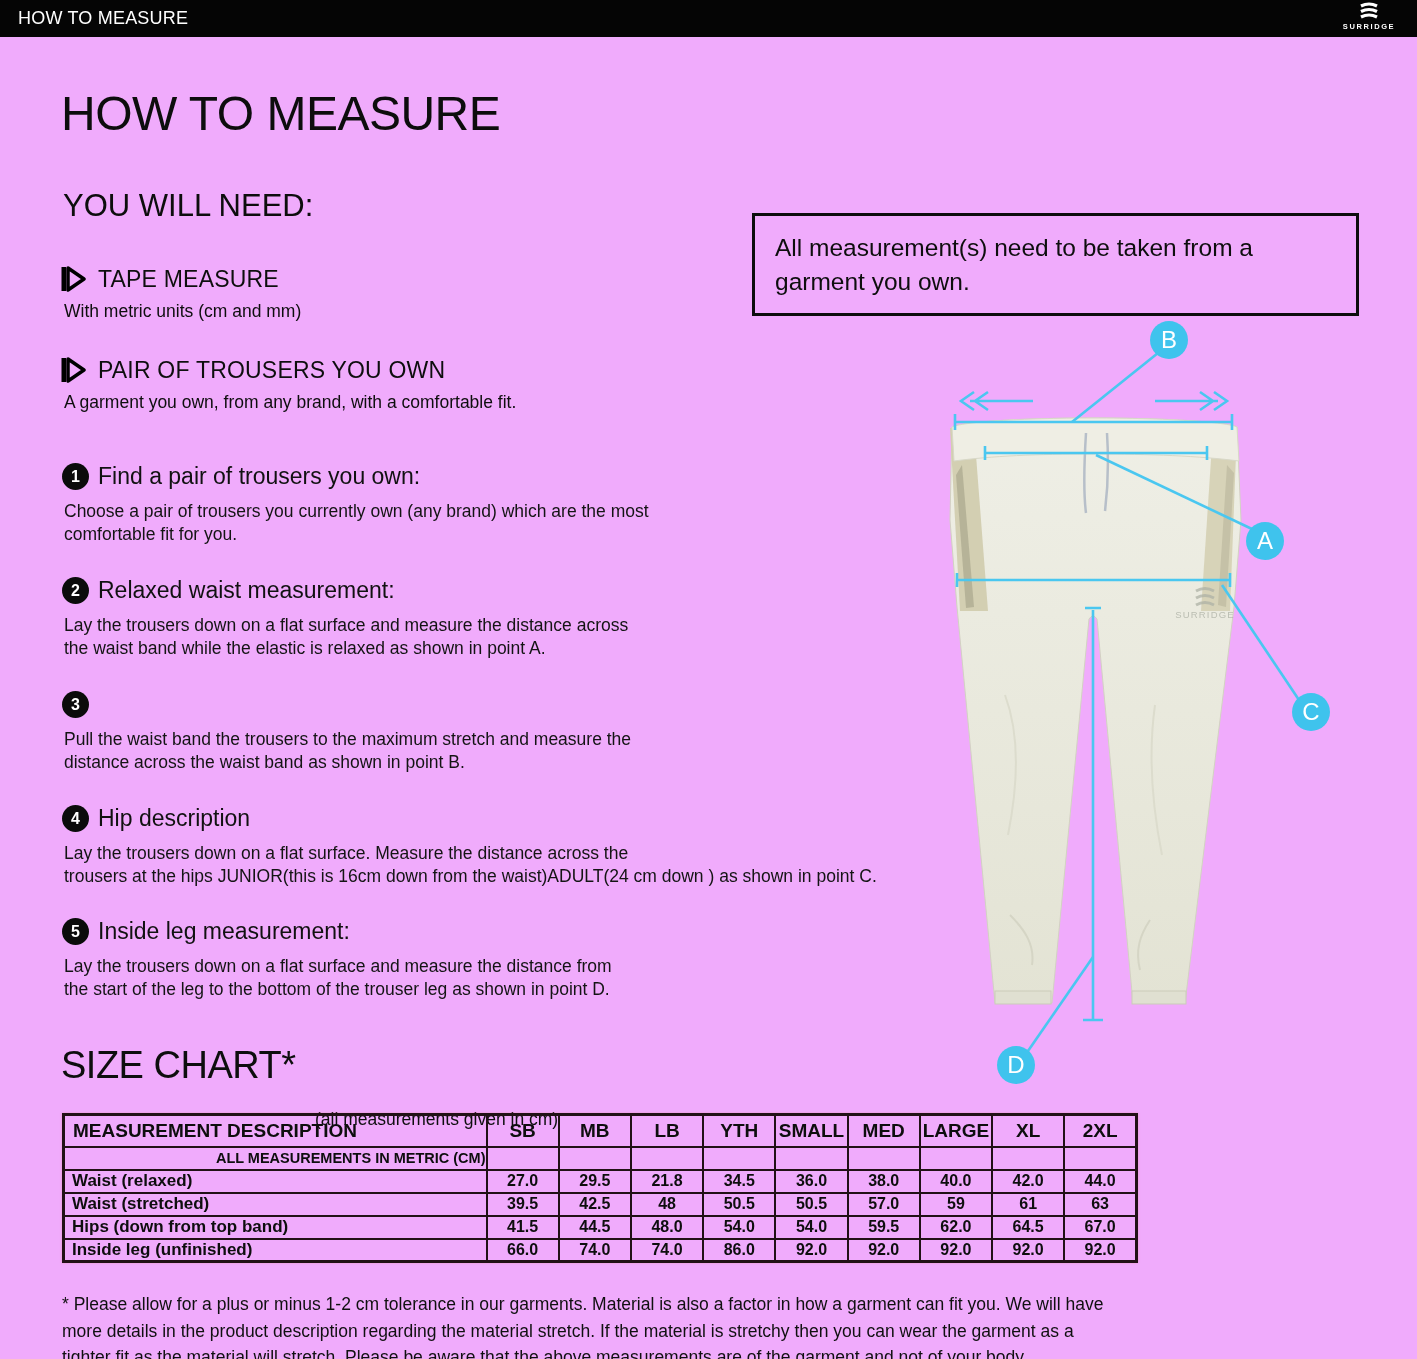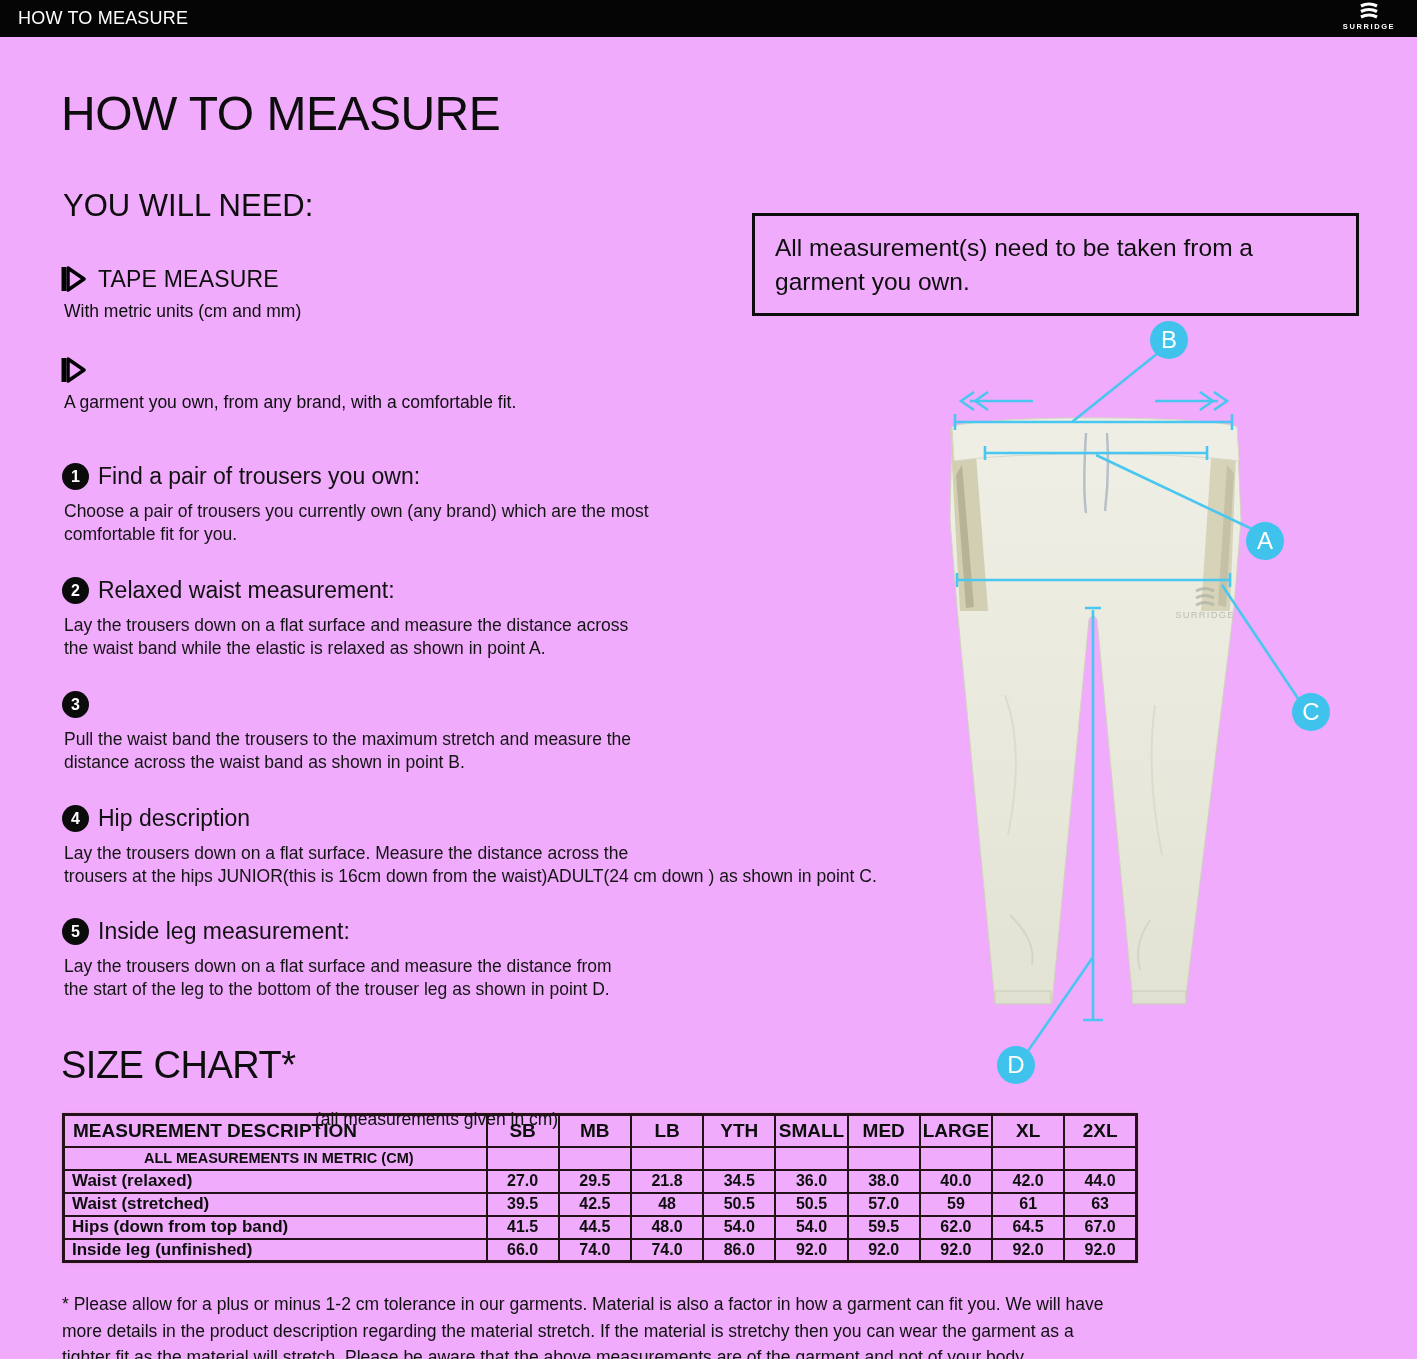--- a/index.html
+++ b/index.html
@@ -43,21 +43,21 @@
 
   table.size-chart { position:absolute; left:62px; top:1113px; width:1076px;
                      border-collapse:collapse; table-layout:fixed; border:3px solid #221116;
                      box-shadow:0 0 2px rgba(233,130,150,.55); }
   table.size-chart th, table.size-chart td { border:2px solid #221116; vertical-align:middle;
                      font-family:"Liberation Sans", sans-serif; }
   table.size-chart thead th { height:32px; font-size:19px; font-weight:700; text-align:center; }
   table.size-chart thead th.desc-col { text-align:left; padding-left:8px; width:423px; }
   table.size-chart tbody tr { height:23px; }
   table.size-chart td.desc { text-align:left; padding-left:7px; font-size:17px; font-weight:700; }
-  table.size-chart td.metric { text-align:center; padding-left:7px; font-size:14.5px; font-weight:700; height:21px; }
+  table.size-chart td.metric { text-align:right; padding-left:7px; font-size:14.5px; font-weight:700; height:21px; }
   table.size-chart td.num { text-align:center; font-size:16px; font-weight:600; }
 
   
   .footnote { position:absolute; left:62px; top:1291px; width:1080px; font-size:17.5px;
               line-height:26.5px; white-space:pre-line; color:#101010; }
 </style>
 </head>
 <body>
 
 <div class="page">
@@ -90,20 +90,21 @@
     </div>
     <p class="need-desc">With metric units (cm and mm)</p>
   </div>
 
   <div class="need-item" style="top:355px">
     <div class="need-head">
       <svg width="26" height="30" viewBox="0 0 26 30">
         <rect x="1.5" y="3" width="4.5" height="24" fill="#000"></rect>
         <path d="M8 4 L24 15 L8 26 Z" fill="none" stroke="#000" stroke-width="3.5" stroke-linejoin="round"></path>
       </svg>
+      <span class="need-label">PAIR OF TROUSERS YOU OWN</span>
     </div>
     <p class="need-desc">A garment you own, from any brand, with a comfortable fit.</p>
   </div>
 
   <div class="step" style="top:463px">
     <div class="step-head">
       <span class="stepdot">1</span>
       <span class="step-heading">Find a pair of trousers you own:</span>
     </div>
     <p class="step-body">Choose a pair of trousers you currently own (any brand) which are the most

